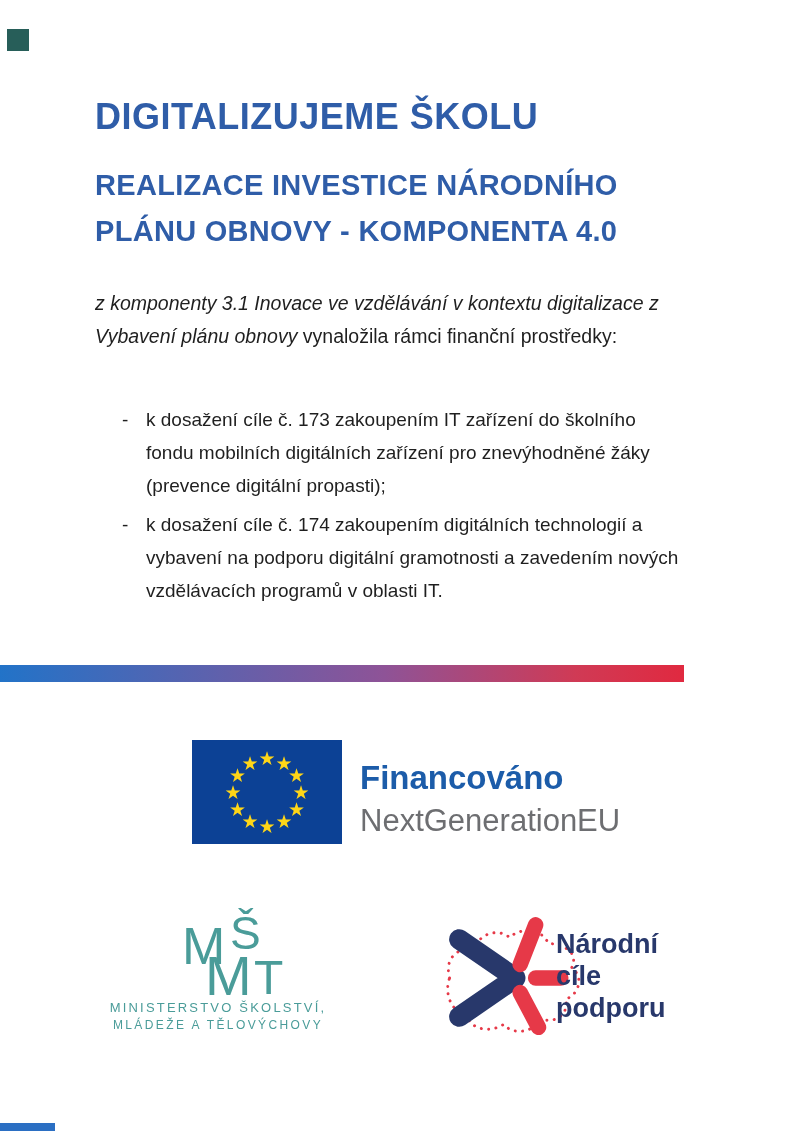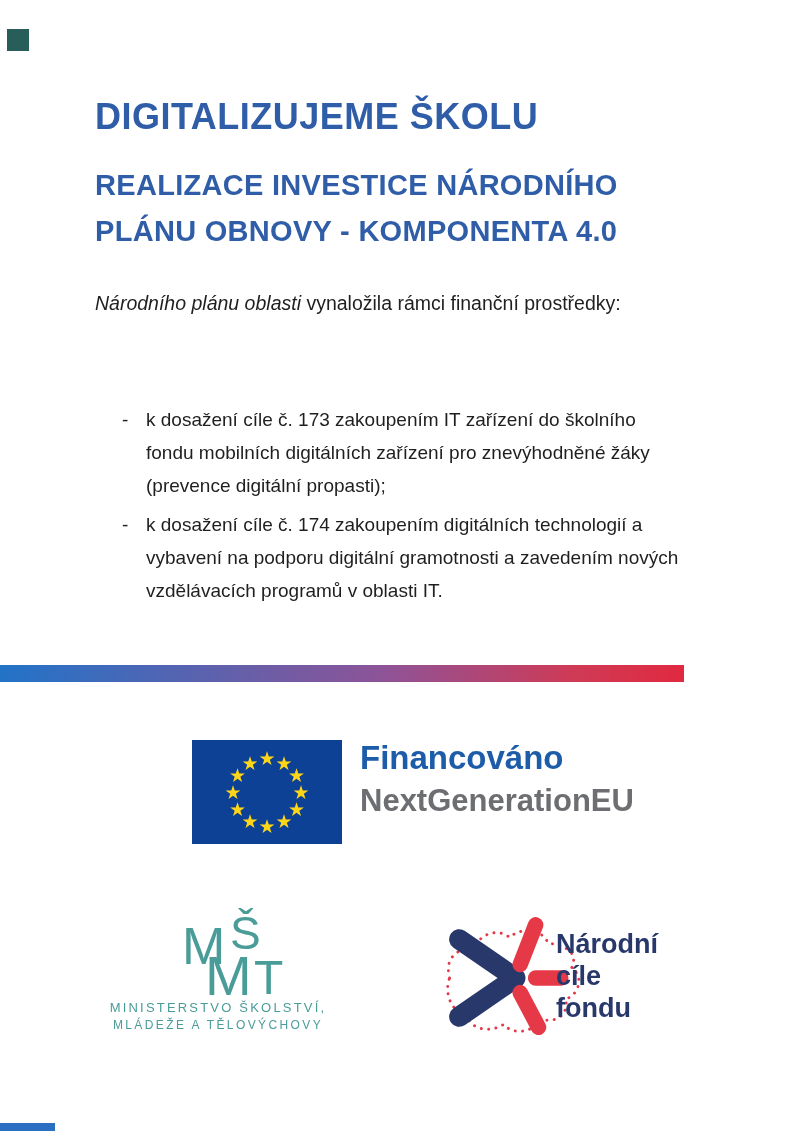--- a/index.html
+++ b/index.html
@@ -31,23 +31,23 @@
   .bullets .dash { position:absolute; left:0; top:0; }
 
   .gradient-bar {
     position:absolute; left:0; top:665px; width:800px; height:17px;
     background:linear-gradient(90deg, #2273c8 0%, #8e5397 48%, #d03a55 72%, #ee1b2e 97%);
   }
 
   .eu-flag { position:absolute; left:192px; top:740px; width:150px; height:104px; background:#0c4195; }
   .eu-flag .star { position:absolute; width:18px; text-align:center; font-size:19px; line-height:19px; color:#ffd617; }
 
-  .eu-text { position:absolute; left:360px; top:737px; }
+  .eu-text { position:absolute; left:360px; top:757px; }
   .eu-line { font-size:33px; font-weight:bold; color:#1c5ca9; line-height:42px; white-space:nowrap; }
-  .eu-line3 { font-size:31px; font-weight:bold; color:#6d6e71; line-height:44px; white-space:nowrap; }
+  .eu-line3 { font-size:31px; font-weight:normal; color:#6d6e71; line-height:44px; white-space:nowrap; }
 
   .msmt-mono { position:absolute; left:150px; top:916px; width:160px; height:92px; color:#4a9c99; }
   .msmt-mono span { position:absolute; line-height:1; }
   .mono-m1 { left:32px;  top:4px;  font-size:52px; }
   .mono-s  { left:80px;  top:-6px; font-size:46px; }
   .mono-m2 { left:55px;  top:32px; font-size:56px; }
   .mono-t  { left:104px; top:38px; font-size:48px; }
   .msmt-caption { position:absolute; left:88px; width:260px; text-align:center; color:#4a9c99; white-space:nowrap; }
   .msmt-caption-1 { top:1000px; font-size:13px;   letter-spacing:2.2px; }
   .msmt-caption-2 { top:1018px; font-size:12px; letter-spacing:2.4px; }
@@ -61,21 +61,22 @@
 
 <div class="page">
 
   <div class="corner-square"></div>
 
   <h1 class="doc-title">DIGITALIZUJEME ŠKOLU</h1>
   <h2 class="doc-subtitle subtitle-1">REALIZACE INVESTICE NÁRODNÍHO</h2>
   <h2 class="doc-subtitle subtitle-2">PLÁNU OBNOVY - KOMPONENTA 4.0</h2>
 
   <div class="intro">
-    <div><span class="i">Národního plánu oblasti</span><span> vynaložila rámci finanční prostředky:</span></div>
+    <div class="i">z komponenty 3.1 Inovace ve vzdělávání v kontextu digitalizace z</div>
+    <div><span class="i">Vybavení plánu obnovy</span><span> vynaložila rámci finanční prostředky:</span></div>
   </div>
 
   <ul class="bullets">
     <li>
       <span class="dash">-</span>
       <span>k dosažení cíle č. 173 zakoupením IT zařízení do školního fondu mobilních digitálních zařízení pro znevýhodněné žáky (prevence digitální propasti);</span>
     </li>
     <li>
       <span class="dash">-</span>
       <span>k dosažení cíle č. 174 zakoupením digitálních technologií a vybavení na podporu digitální gramotnosti a zavedením nových vzdělávacích programů v oblasti IT.</span>
@@ -117,18 +118,18 @@
   <svg class="npo-symbol" width="145" height="125" viewBox="0 0 150 125">
     <path d="M12,62 C6,40 22,30 38,32 C42,16 62,10 74,20 C88,8 108,12 114,26 C132,28 146,36 138,52 C150,58 148,78 132,84 C136,100 120,110 106,104 C100,118 78,122 68,110 C52,120 32,114 30,100 C14,98 6,78 12,62 Z" fill="none" stroke="#e63948" stroke-width="3" stroke-dasharray="0.1 7.5" stroke-linecap="round"></path>
     <path d="M22,22 L80,62 L22,102" fill="none" stroke="#28386b" stroke-width="21" stroke-linecap="round" stroke-linejoin="round"></path>
     <line x1="101" y1="7" x2="85" y2="48" stroke="#e63948" stroke-width="16" stroke-linecap="round"></line>
     <line x1="101" y1="62" x2="127" y2="62" stroke="#e63948" stroke-width="16" stroke-linecap="round"></line>
     <line x1="85" y1="77" x2="104" y2="113" stroke="#e63948" stroke-width="16" stroke-linecap="round"></line>
   </svg>
   <div class="npo-text">
     <div>Národní</div>
     <div>cíle</div>
-    <div>fondu</div>
+    <div>podporu</div>
   </div>
 
   <div class="bottom-strip"></div>
 
 </div>
 
 </body></html>

